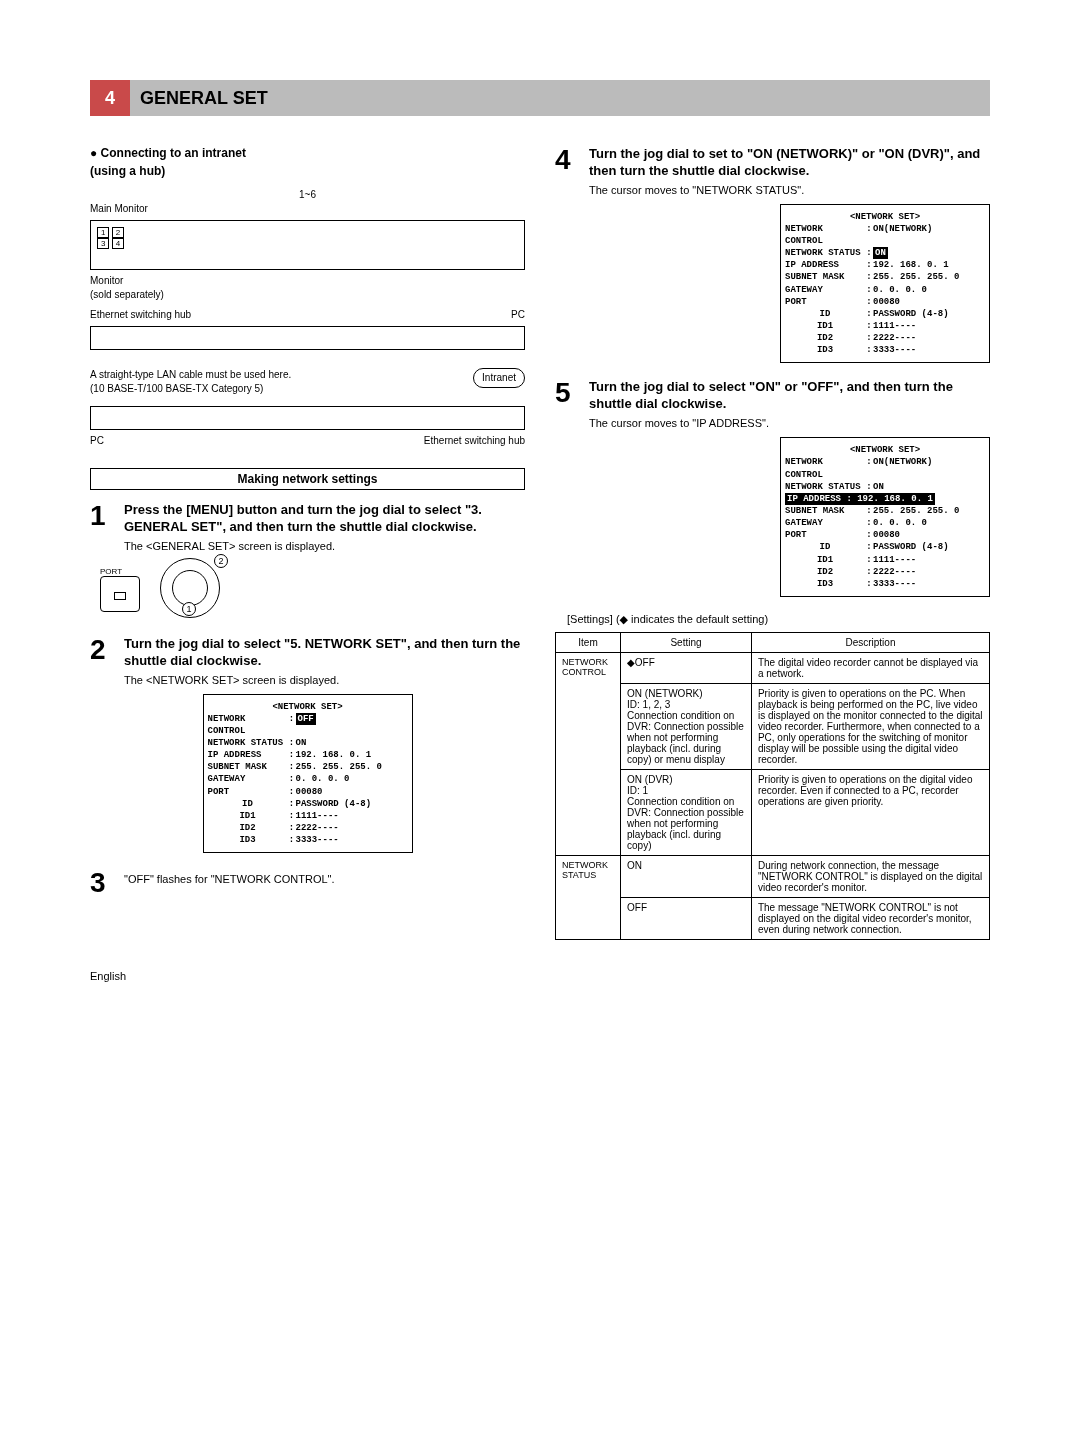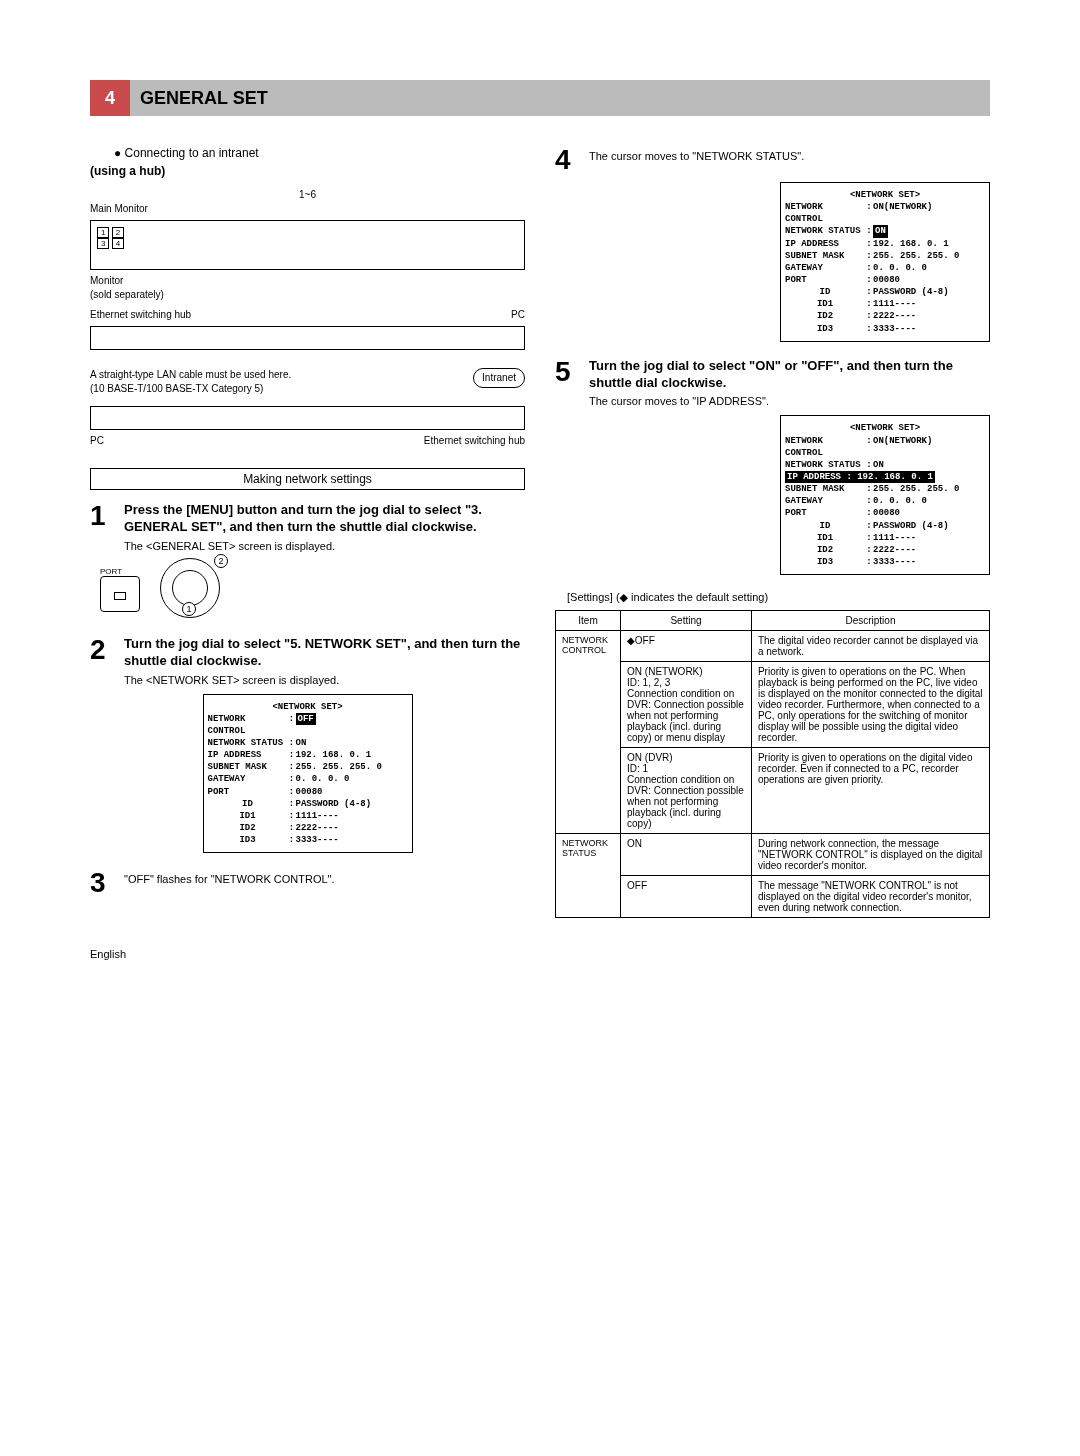--- a/index.html
+++ b/index.html
@@ -3,24 +3,24 @@
 <meta charset="utf-8">
 <style>
   * { margin: 0; padding: 0; box-sizing: border-box; }
   body { font-family: Arial, Helvetica, sans-serif; width: 1080px; background: #fff; color: #000; }
   .page { padding: 80px 90px 40px 90px; }
   .header { display: flex; align-items: center; background: #bbb; margin-bottom: 30px; }
   .header .num-box { background: #c94a4a; color: #fff; width: 40px; height: 36px; display: flex; align-items: center; justify-content: center; font-weight: bold; font-size: 18px; }
   .header .title { font-weight: bold; font-size: 18px; padding-left: 10px; }
   .two-col { display: flex; gap: 30px; }
   .col { flex: 1; }
-  .bullet-head { font-weight: normal; font-size: 12px; margin-bottom: 4px; margin-left: 24px; }
+  .bullet-head { font-weight: bold; font-size: 12px; margin-bottom: 4px; }
   .sub { font-weight: bold; font-size: 12px; }
   .diagram { border: none; margin: 10px 0 20px 0; font-size: 10px; line-height: 1.4; }
-  .subsection-hdr { border: 1px solid #000; padding: 3px 18px; font-weight: normal; font-size: 12px; margin: 12px 0; text-align: center; }
+  .subsection-hdr { border: 1px solid #000; padding: 3px 18px; font-weight: bold; font-size: 12px; margin: 12px 0; text-align: center; }
   .step { display: flex; margin-bottom: 6px; }
   .step-num { font-size: 28px; font-weight: bold; width: 34px; line-height: 1; }
   .step-body { flex: 1; }
   .step-title { font-weight: bold; font-size: 13px; line-height: 1.3; }
   .step-desc { font-size: 11px; margin-top: 4px; }
   .osd-box { border: 1px solid #000; width: 210px; margin: 8px auto 16px auto; padding: 6px 4px; font-family: 'Courier New', monospace; font-size: 9px; font-weight: bold; line-height: 1.35; }
   .osd-title { text-align: center; }
   .osd-row { display: flex; }
   .osd-k { width: 80px; }
   .osd-c { width: 8px; text-align: center; }
@@ -181,20 +181,21 @@
           <div class="step-desc">"OFF" flashes for "NETWORK CONTROL".</div>
         </div>
       </div>
     </div>
 
     <div class="col">
 
       <div class="step">
         <div class="step-num">4</div>
         <div class="step-body">
+          <div class="step-title">Turn the jog dial to set to "ON (NETWORK)" or "ON (DVR)", and then turn the shuttle dial clockwise.</div>
           <div class="step-desc">The cursor moves to "NETWORK STATUS".</div>
         </div>
       </div>
       <div class="osd-box" style="margin-right:0;">
         <div class="osd-title">&lt;NETWORK SET&gt;</div>
         <div class="osd-row">
             <span class="osd-k">NETWORK CONTROL</span>
             <span class="osd-c">:</span>
             <span class="osd-v">ON(NETWORK)</span>
           </div>

